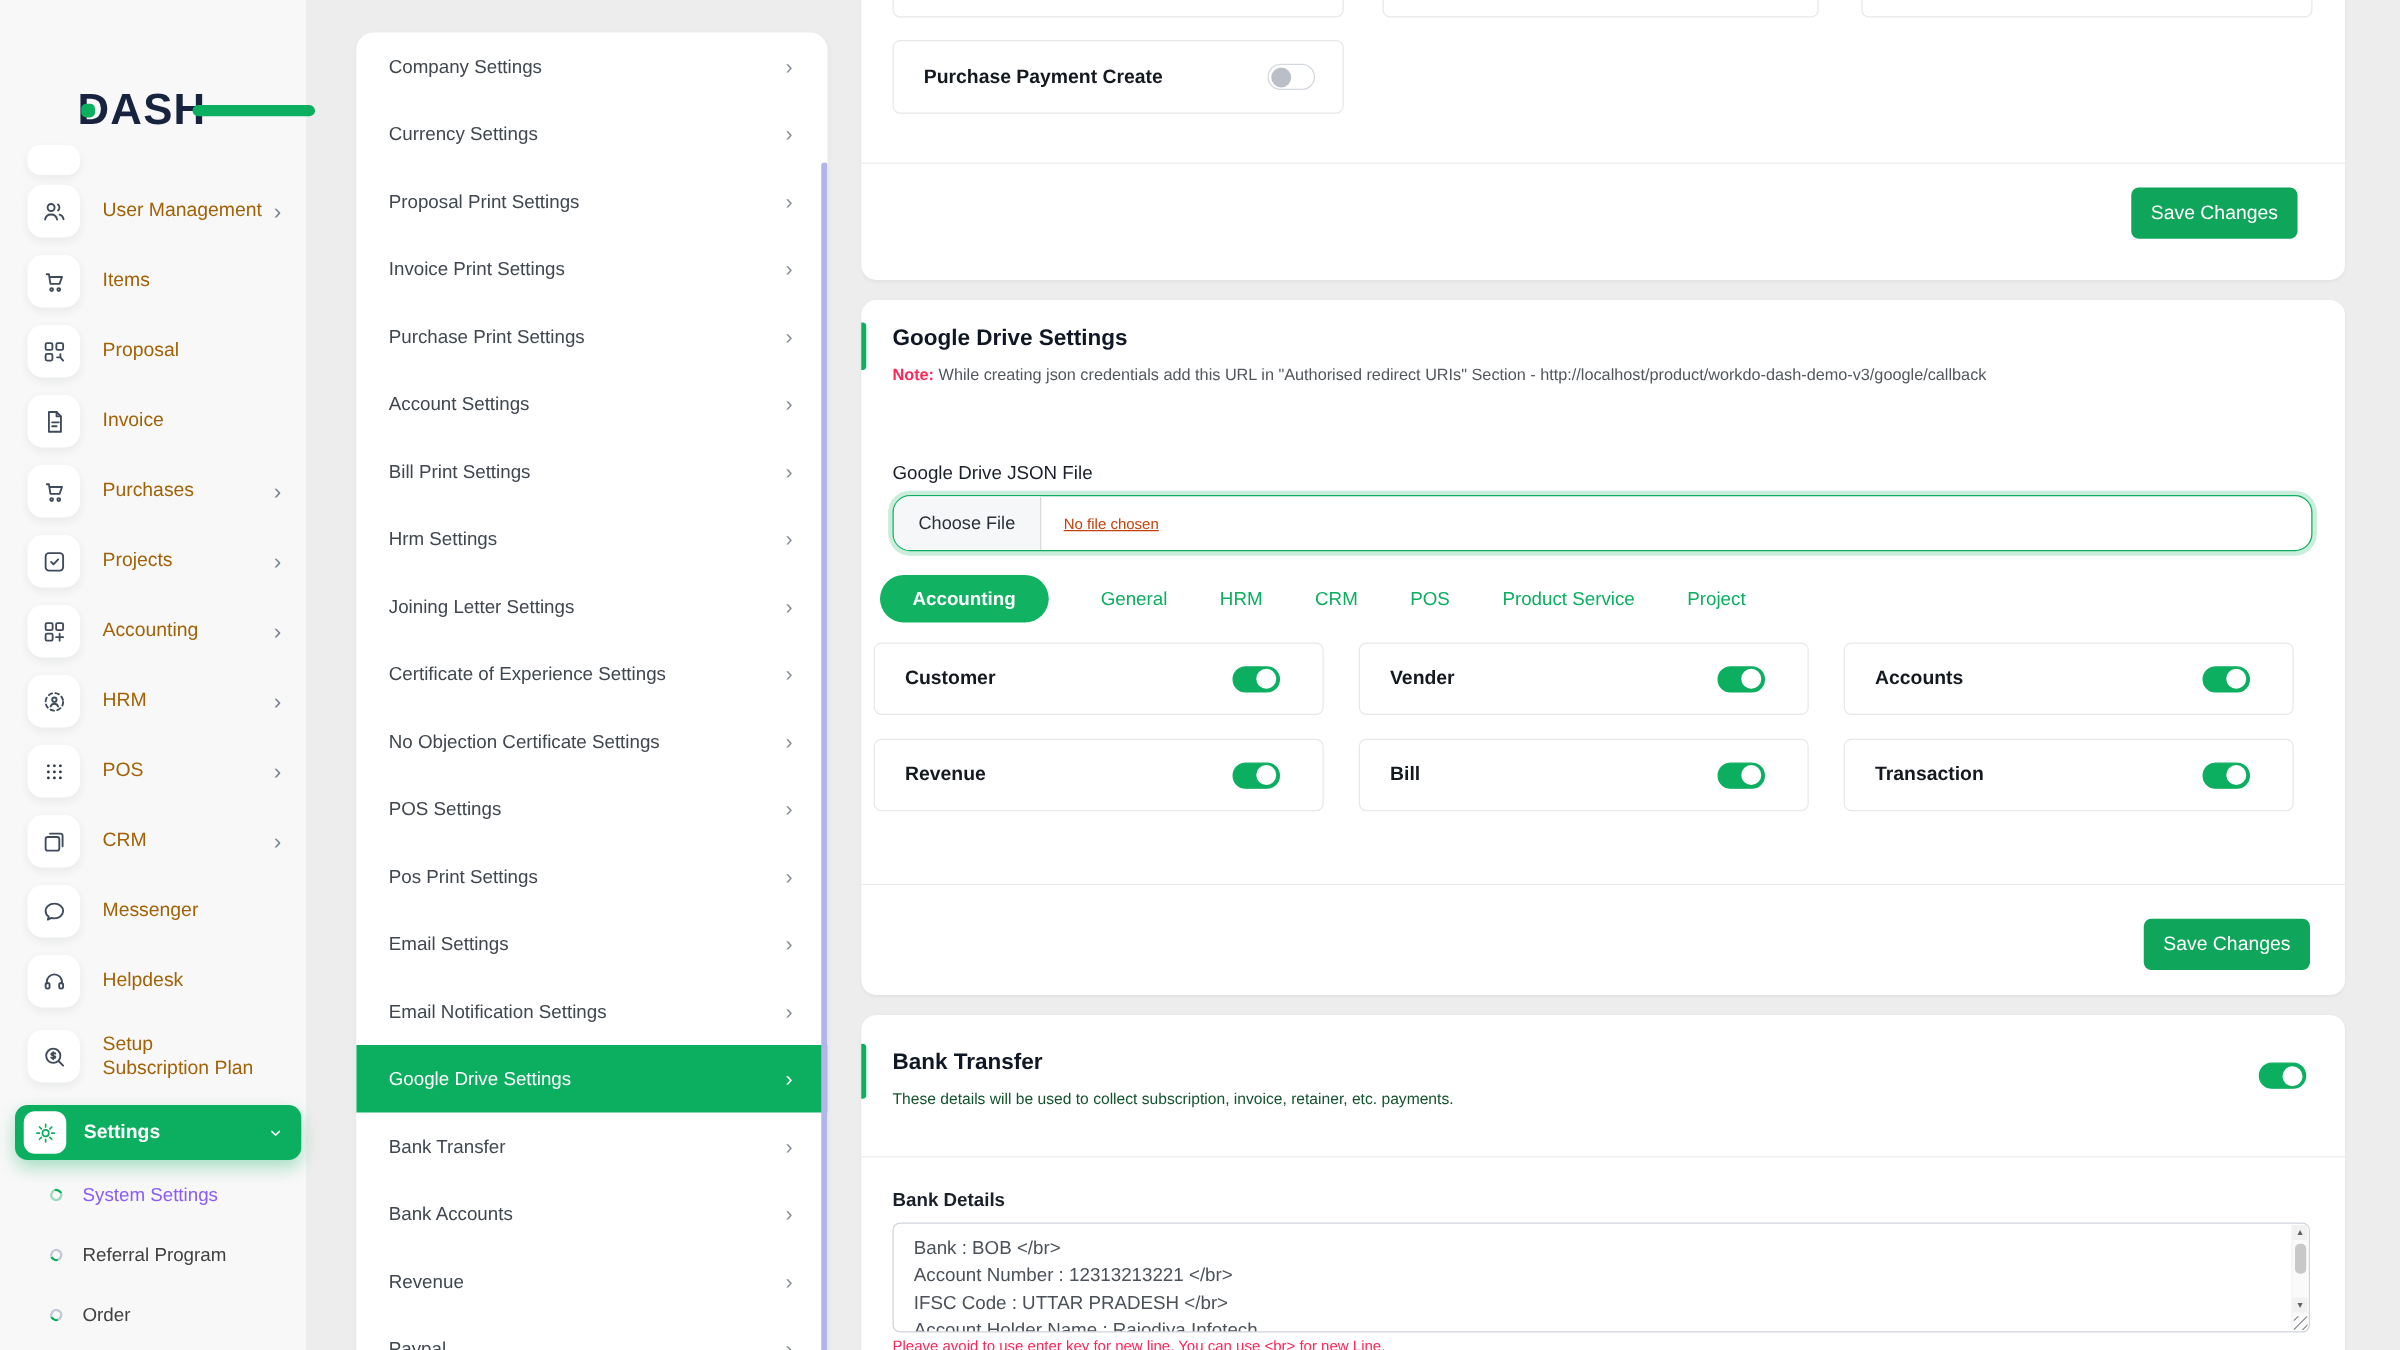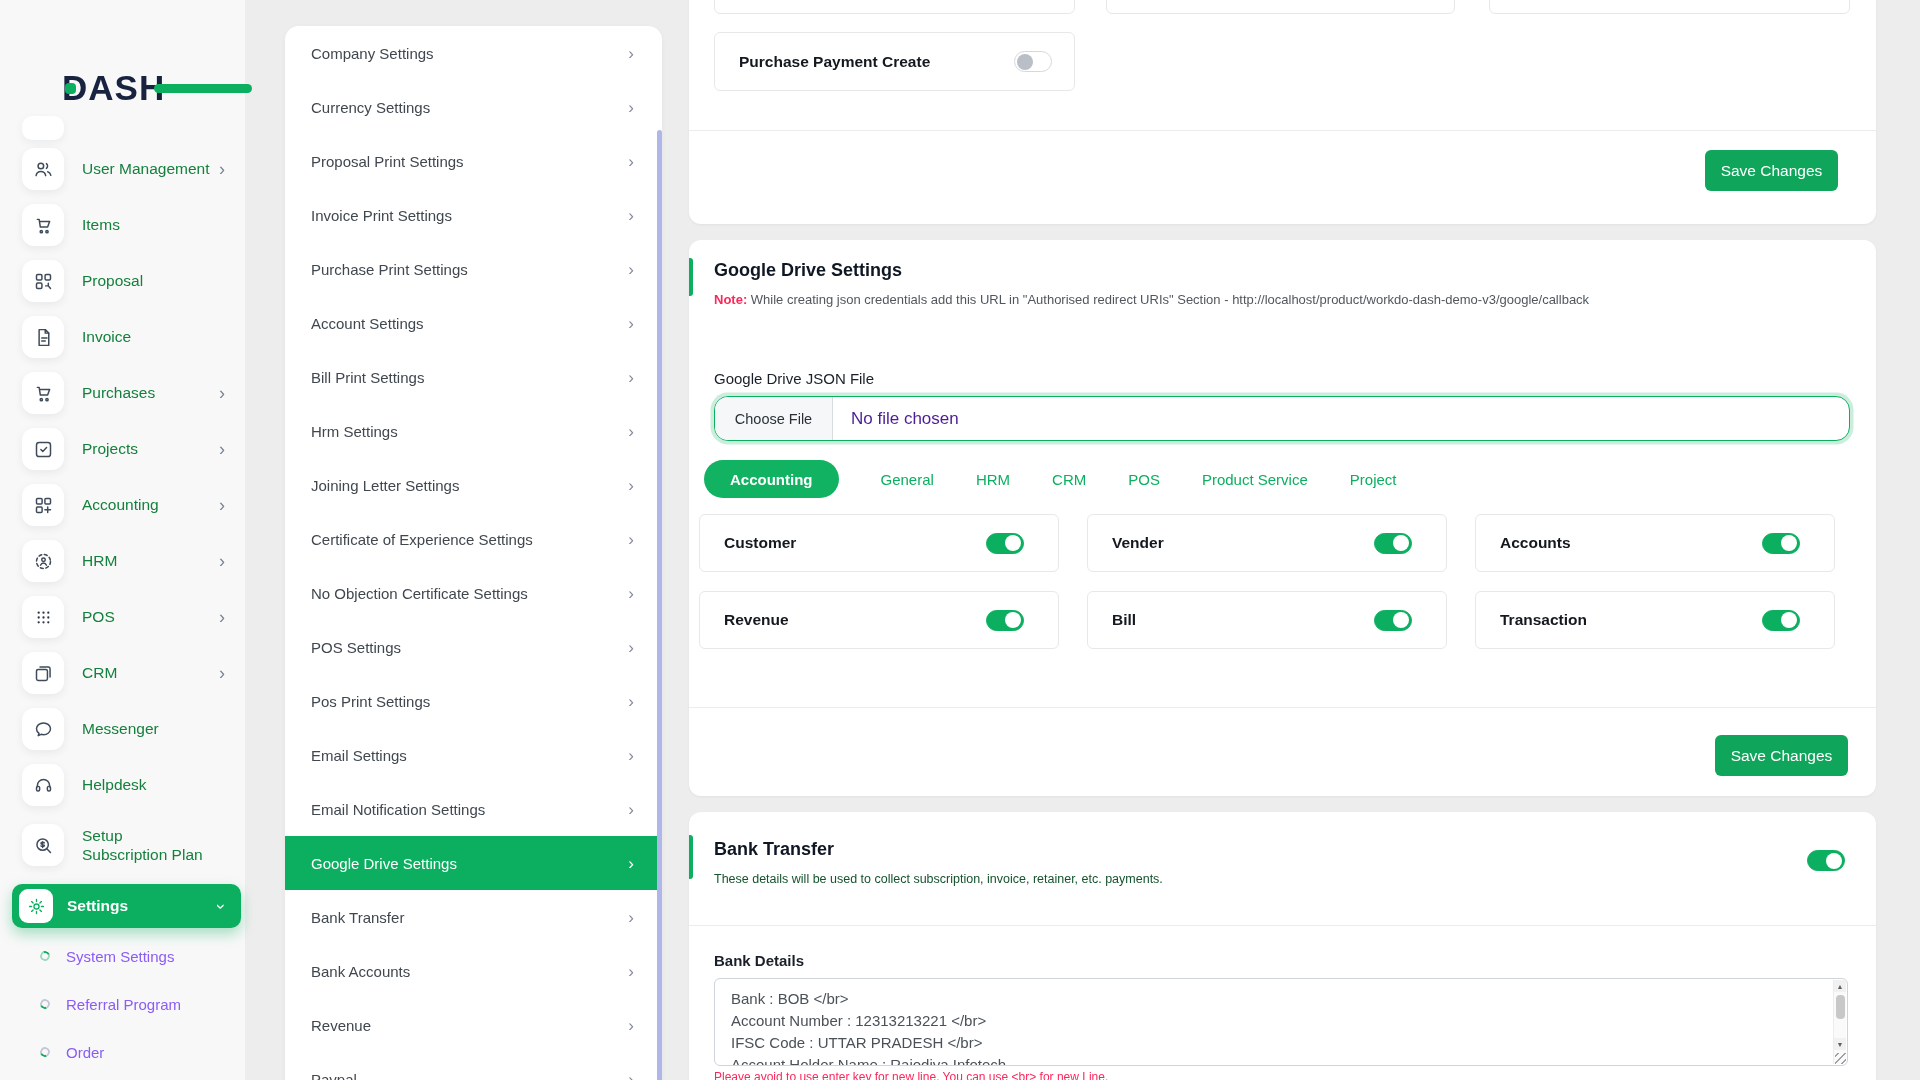--- a/index.html
+++ b/index.html
@@ -13,31 +13,31 @@
   .logo { position:absolute; left:62px; top:68px; height:40px; }
   .logo-text { font-size:35px; font-weight:800; letter-spacing:1px; color:#17233f; position:relative; z-index:1; }
   .logo-dot { position:absolute; left:3px; top:15px; width:11px; height:11px; border-radius:4px; background:#0caf60; z-index:2; }
   .logo-bar { position:absolute; left:92px; top:16px; width:98px; height:9px; border-radius:5px; background:#0caf60; z-index:2; }
   .partial-iconbox { position:absolute; left:22px; top:116px; width:42px; height:24px; background:#fff; border-radius:10px; box-shadow:0 3px 8px rgba(25,39,61,.06); }
   .nav-list { position:absolute; left:0; top:141px; width:245px; }
   .nav-item { height:56px; display:flex; align-items:center; padding-left:22px; position:relative; cursor:pointer; }
   .nav-item.tall { height:64px; }
   .icon-box { width:42px; height:42px; background:#fff; border-radius:12px; box-shadow:0 3px 8px rgba(25,39,61,.07); display:flex; align-items:center; justify-content:center; flex:0 0 auto; }
   .icon-box svg { width:21px; height:21px; stroke:#3f4a5a; fill:none; stroke-width:1.7; stroke-linecap:round; stroke-linejoin:round; }
-  .nav-label { margin-left:18px; font-size:15.5px; color:#15803d; line-height:1.25; width:130px; }
+  .nav-label { margin-left:18px; font-size:15.5px; color:#a16207; line-height:1.25; width:130px; }
   .chev { position:absolute; right:20px; color:#7a8494; font-size:18px; line-height:1; }
   .settings-pill { position:absolute; left:12px; top:884px; width:229px; height:44px; background:#0caf60; border-radius:10px; display:flex; align-items:center; box-shadow:0 6px 14px rgba(12,175,96,.35); cursor:pointer; }
   .settings-pill .icon-box { width:34px; height:34px; border-radius:9px; margin-left:7px; box-shadow:none; }
   .settings-pill .icon-box svg { stroke:#0caf60; width:19px; height:19px; }
   .settings-pill .nav-label { color:#fff; font-weight:700; font-size:15.5px; margin-left:14px; width:auto; }
   .settings-pill .chev { color:#fff; right:16px; transform:rotate(90deg); font-size:17px; }
   .sub-list { position:absolute; left:0; top:932px; width:245px; }
   .sub-item { height:48px; display:flex; align-items:center; padding-left:40px; cursor:pointer; }
   .sub-dot { width:10px; height:10px; border-radius:50%; border:2px solid #c3c9d4; border-bottom-color:#0caf60; transform:rotate(25deg); flex:0 0 auto; }
-  .sub-label { margin-left:16px; font-size:15px; color:#8b5cf6; }
+  .sub-label { margin-left:16px; font-size:15px; color:#404040; }
   .sub-item.active .sub-label { color:#8b5cf6; }
   .sub-item.active .sub-dot { border-color:#9fd9bd; border-top-color:#0caf60; }
   
   .settings-panel { position:absolute; left:285px; top:26px; width:377px; height:1200px; background:#fff; border-radius:14px; box-shadow:0 2px 6px rgba(0,0,0,.04); overflow:hidden; }
   .menu-item { height:54px; display:flex; align-items:center; padding:0 30px 0 26px; position:relative; cursor:pointer; }
   .menu-label { font-size:15px; color:#40474f; }
   .menu-item .chev { right:28px; font-size:17px; color:#858d9a; }
   .menu-item.active { background:#0caf60; }
   .menu-item.active .menu-label, .menu-item.active .chev { color:#fff; }
   .panel-scrollbar { position:absolute; right:0; top:104px; width:5px; height:1096px; background:#b1b6ea; border-radius:3px; z-index:5; }
@@ -58,21 +58,21 @@
   .switch.on { background:#0caf60; border-color:#0caf60; }
   .switch.on::after { background:#fff; left:auto; right:2px; }
   
   .accent-bar { position:absolute; left:0; width:4px; background:#0caf60; border-radius:0 3px 3px 0; }
   .card-title { position:absolute; left:25px; font-size:18px; font-weight:700; color:#0f1724; }
   .note-line { position:absolute; left:25px; font-size:13px; color:#51575d; }
   .note-label { color:#fc275a; font-weight:700; }
   .field-label { position:absolute; left:25px; font-size:15px; font-weight:500; color:#1a2029; }
   .file-input { position:absolute; left:25px; width:1136px; height:45px; border:1.6px solid #0caf60; border-radius:14px; background:#fff; box-shadow:0 0 0 3.5px rgba(12,175,96,.22); display:flex; align-items:center; overflow:hidden; cursor:pointer; }
   .file-btn { width:118px; height:100%; background:#f6f7f8; border-right:1px solid #d8dcdf; display:flex; align-items:center; justify-content:center; font-size:14.5px; color:#2b3038; flex:0 0 auto; }
-  .file-text { padding-left:18px; font-size:17px; color:#4c1d95; }
+  .file-text { padding-left:18px; font-size:12px; color:#c2410c;text-decoration:underline; }
   .tabs { position:absolute; left:15px; top:220px; height:38px; display:flex; align-items:center; gap:42px; }
   .tab { font-size:15px; color:#0caf60; font-weight:500; cursor:pointer; white-space:nowrap; }
   .tab.active { background:#12b263; color:#fff; font-weight:600; border-radius:19px; height:38px; display:flex; align-items:center; padding:0 26px; }
   .toggle-grid { position:absolute; left:10px; top:274px; width:1136px; display:grid; grid-template-columns:repeat(3,1fr); column-gap:28px; row-gap:19px; }
   .toggle-grid .setting-toggle-card { position:relative; height:58px; }
   .toggle-grid .switch { margin-left:auto; margin-right:34px; }
   
   .card-sub { position:absolute; left:25px; font-size:12.5px; color:#14532d; }
   .bank-textarea-wrap { position:absolute; left:25px; top:166px; width:1134px; height:88px; border:1px solid #cfd4da; border-radius:6px; background:#fff; overflow:hidden; }
   .bank-textarea { width:100%; height:100%; border:none; resize:none; outline:none; padding:9px 26px 0 16px; font-family:inherit; font-size:15px; line-height:22px; color:#4a5158; overflow:hidden; background:transparent; }

